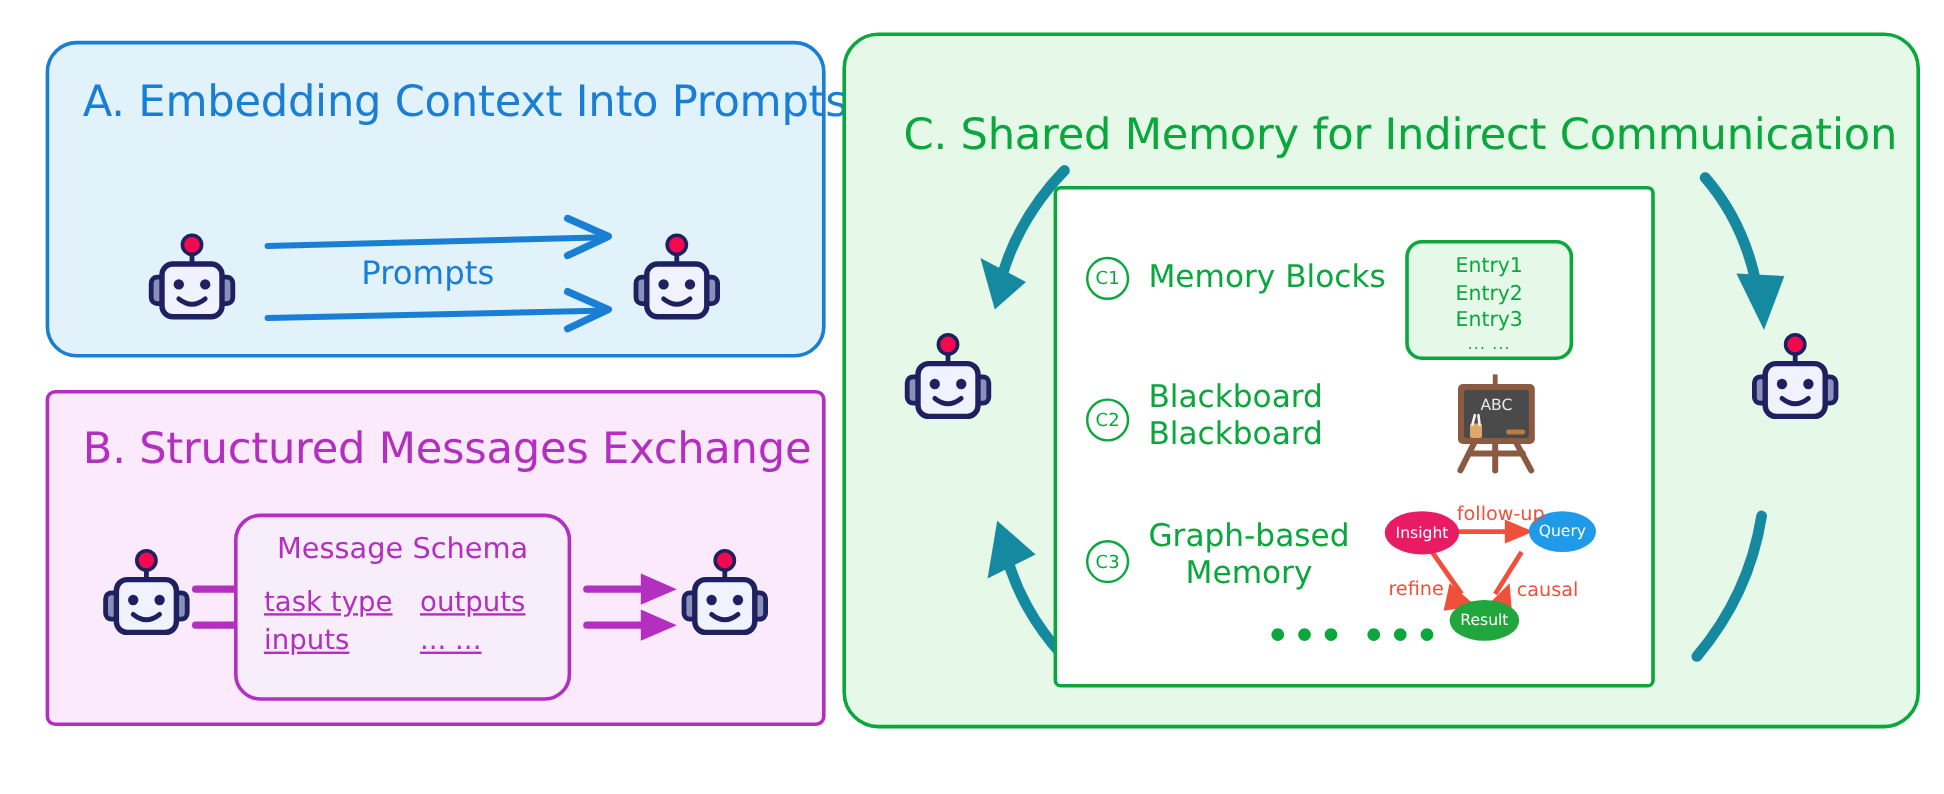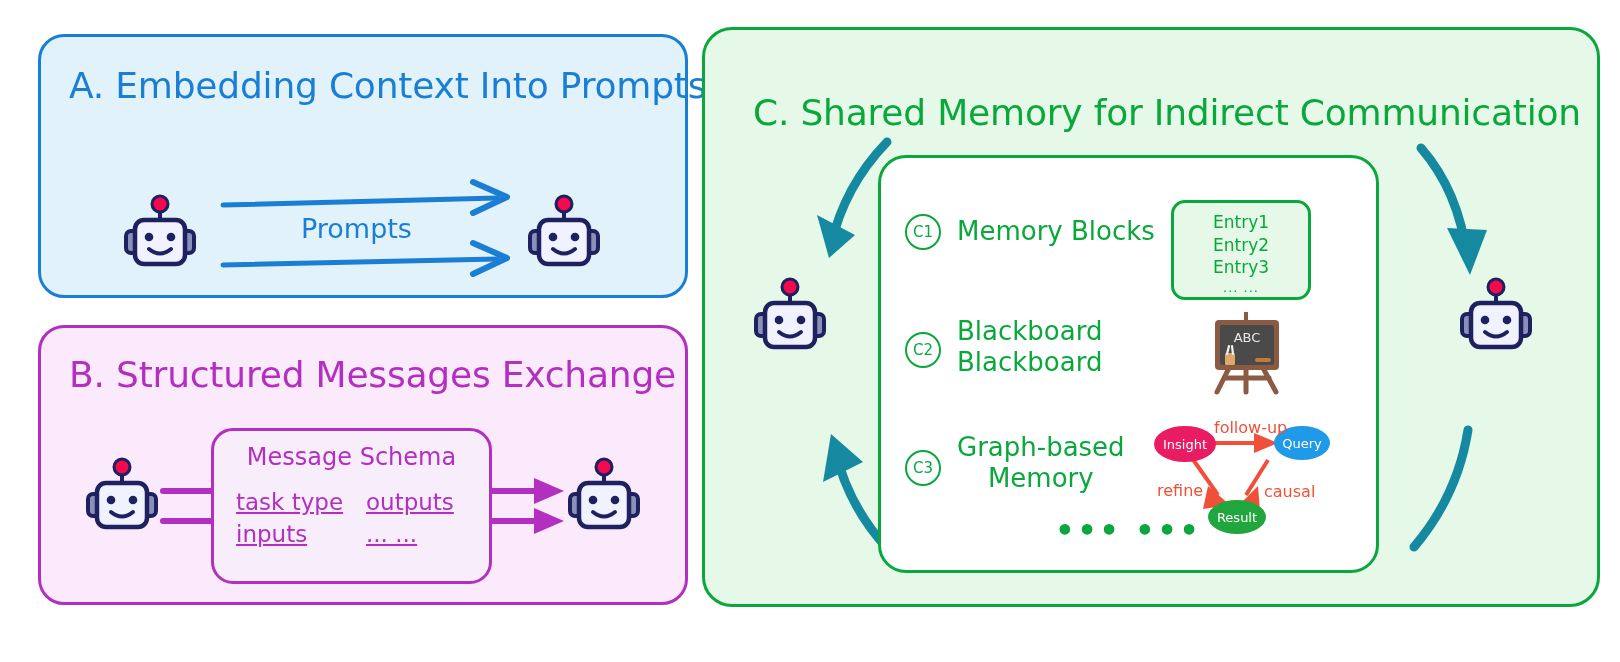--- a/index.html
+++ b/index.html
@@ -9,38 +9,38 @@
   .panel{position:absolute;box-sizing:border-box;}
 
   
   #panel-a{left:38px;top:34px;width:650px;height:264px;
            background:#e1f2fb;border:3px solid #1a7fd4;border-radius:26px;}
   #panel-a .title{position:absolute;left:28px;top:28px;font-size:36px;color:#1a7fd4;
                   letter-spacing:-0.2px;white-space:nowrap;}
 
   
   #panel-b{left:38px;top:325px;width:650px;height:280px;
-           background:#fbeafb;border:3px solid #b22fc0;border-radius:26px;}
+           background:#fbeafb;border:3px solid #b22fc0;border-radius:8px;}
   #panel-b .title{position:absolute;left:28px;top:26px;font-size:36px;color:#b22fc0;
                   letter-spacing:-0.2px;white-space:nowrap;}
-  #schema-box{position:absolute;left:170px;top:100px;width:275px;height:150px;
+  #schema-box{position:absolute;left:154px;top:100px;width:275px;height:150px;
               background:#f8eefb;border:3px solid #b22fc0;border-radius:22px;}
   #schema-box .sch-title{position:absolute;top:12px;left:0;width:100%;text-align:center;
               font-size:24px;color:#b22fc0;}
   #schema-box .sch-grid{position:absolute;top:58px;left:22px;width:240px;
               display:grid;grid-template-columns:130px 110px;row-gap:6px;
               font-size:23px;color:#b22fc0;text-decoration:underline;}
 
   
   #panel-c{left:702px;top:27px;width:898px;height:580px;
            background:#e6f9e8;border:3px solid #0aa83c;border-radius:30px;}
   #panel-c .title{position:absolute;left:48px;top:62px;font-size:36px;color:#0aa83c;
                   letter-spacing:-0.2px;white-space:nowrap;}
   #memory-card{position:absolute;left:173px;top:125px;width:495px;height:412px;
-               background:#ffffff;border:3px solid #0aa83c;border-radius:28px;}
+               background:#ffffff;border:3px solid #0aa83c;border-radius:6px;}
 
   .mrow{position:absolute;left:0;width:100%;height:90px;}
   .mbadge{position:absolute;left:24px;width:36px;height:36px;border-radius:50%;
           border:2px solid #0aa83c;box-sizing:border-box;color:#0aa83c;
           font-size:15px;display:flex;align-items:center;justify-content:center;}
   .mlabel{position:absolute;left:76px;font-size:26px;color:#0aa83c;line-height:1.18;}
 
   #entries{position:absolute;left:290px;top:12px;width:140px;height:100px;
            background:#e6f9e8;border:3px solid #0aa83c;border-radius:14px;
            box-sizing:border-box;text-align:center;padding-top:8px;

